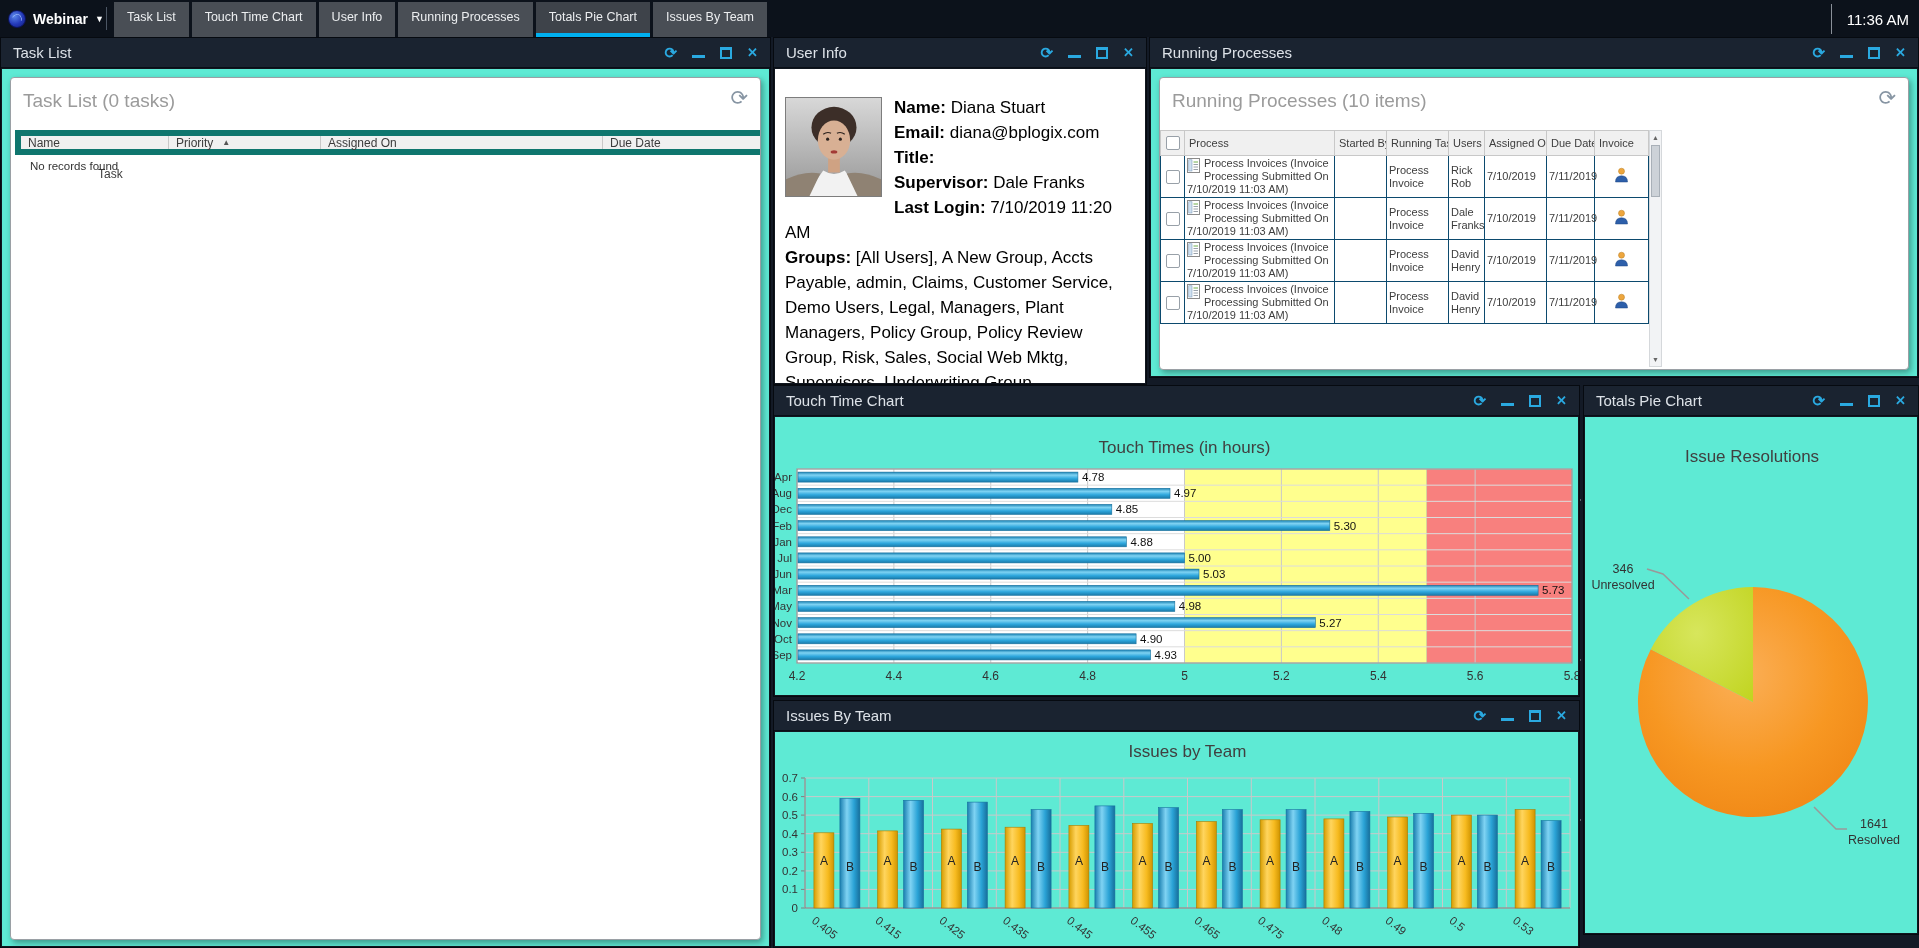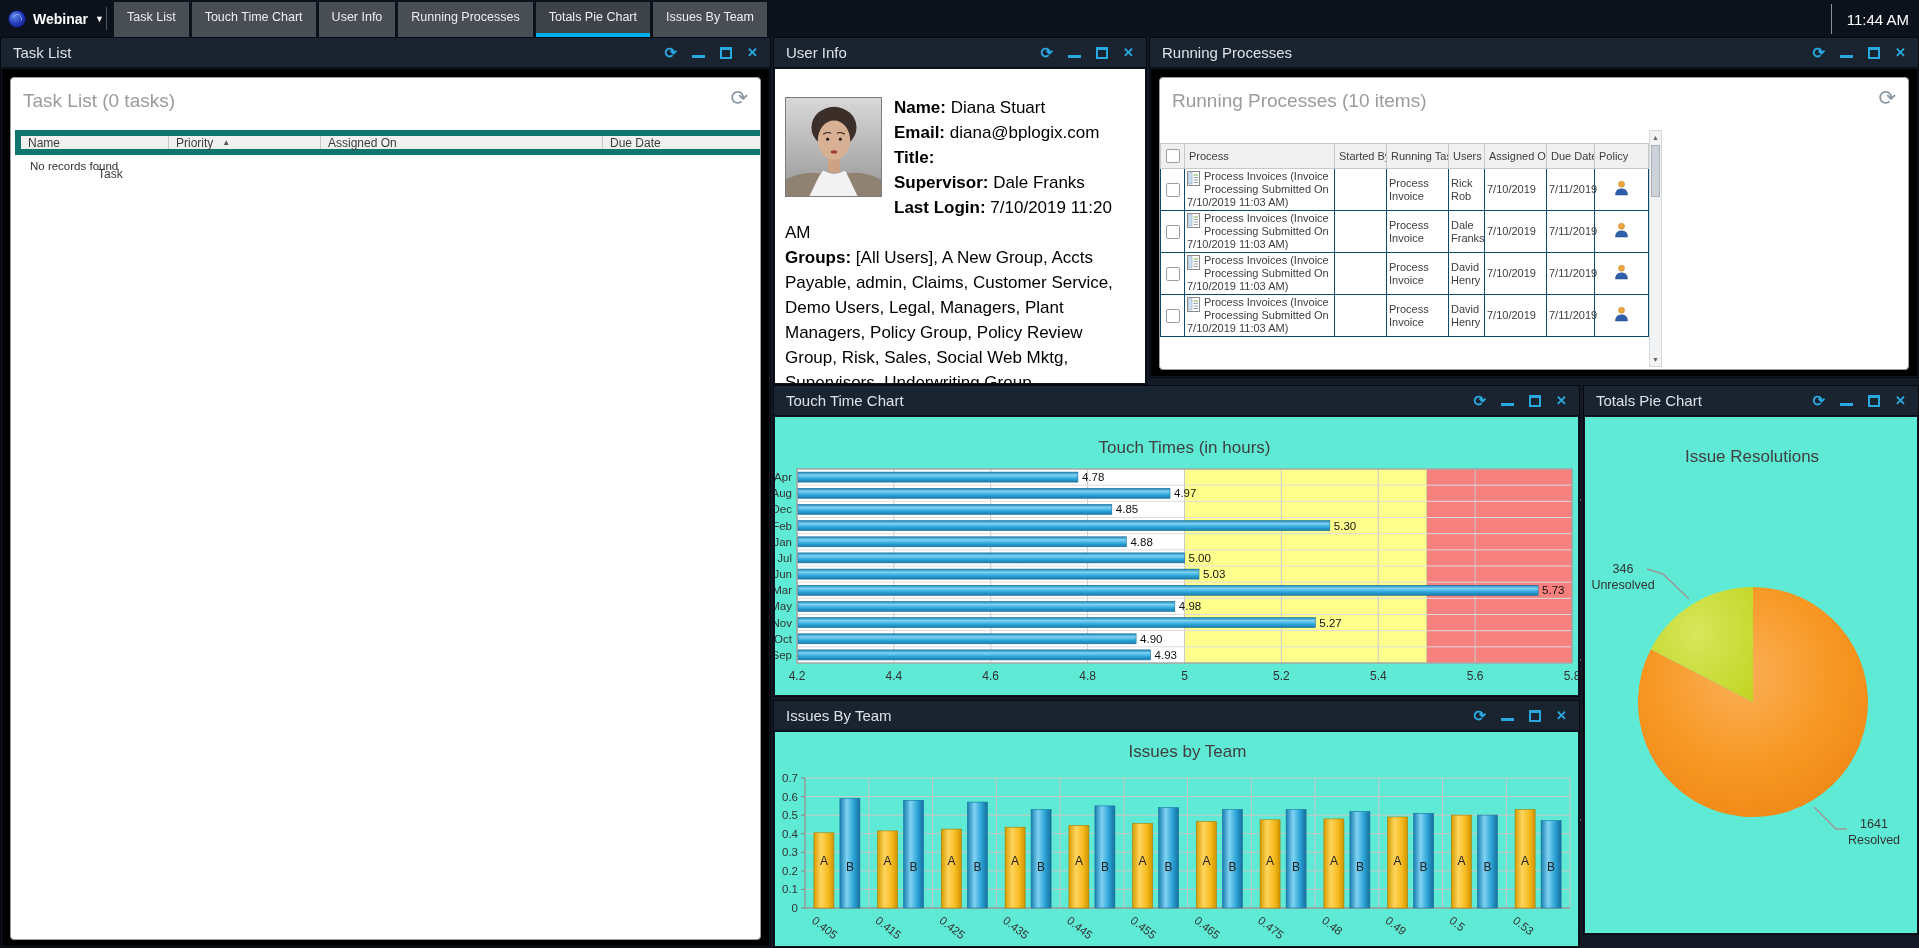--- a/index.html
+++ b/index.html
@@ -46,35 +46,35 @@
   .titlebar { height:30px; background-color:#1a2330; display:flex; align-items:center;
               color:#dde2e8; font-size:15px; padding:0 12px; border-bottom:1px solid #0a0f17; }
   .titlebar .title { flex:1; }
   .win-controls { display:flex; align-items:center; gap:15px; color:#2aa9e0; }
   .wc { cursor:pointer; line-height:1; display:inline-block; }
   .wc-refresh { font-size:15px; font-weight:bold; }
   .wc-min { width:13px; height:3px; background:#2aa9e0; margin-top:7px; }
   .wc-max { width:12px; height:12px; border:2px solid #2aa9e0; border-top-width:3px; }
   .wc-close { font-size:13px; font-weight:bold; }
   .panel-body { position:absolute; left:1px; right:1px; top:31px; bottom:1px; background:#fff; overflow:hidden; }
-  .panel-body.gray { background:#000000; }
+  .panel-body.gray { background:#5eead4; }
   .content-box { position:absolute; left:8px; top:8px; right:8px; bottom:6px; background:#fff;
                  border:1px solid #9aa0a5; border-radius:4px; box-shadow:2px 3px 6px rgba(0,0,0,.35); overflow:hidden; }
   .box-heading { position:absolute; left:12px; top:12px; font-size:19px; color:#9b9b9b; }
   .box-refresh { position:absolute; right:12px; top:8px; font-size:21px; color:#8795a3; cursor:pointer; }
   
   .tl-header { position:absolute; left:4px; top:52px; height:25px; display:flex;
                background:#f0f0f0; border:6px solid #0f766e; }
   .tl-th { font-size:12px; color:#3c3c3c; display:flex; align-items:center; padding:0 7px;
            border-left:1px solid #c8c8c8; cursor:pointer; }
   .tl-th:first-child { border-left:none; }
   .sort-arrow { font-size:8px; color:#555; margin-left:9px; }
   .tl-empty { position:absolute; left:7px; top:82px; font-size:11.5px; color:#333;margin-left:12px; }
   
-  .rp-wrap { position:absolute; left:0; top:65px; bottom:0; width:489px; overflow:hidden; }
+  .rp-wrap { position:absolute; left:0; top:52px; bottom:0; width:489px; overflow:hidden; }
   .rp-table { border-collapse:collapse; table-layout:fixed; width:488px; font-size:11px; color:#3d3d3d; }
   .rp-table th { background:#f0f0f0; border:1px solid #c8c8c8; height:25px; font-weight:normal;
                  text-align:left; padding:0 4px; font-size:11px; white-space:nowrap; overflow:hidden; }
   .rp-table td { border:1px solid #0c4a6e; height:36px; padding:1px 2px; vertical-align:middle; line-height:13px; }
   .rp-table td.c { text-align:center; }
   .cb { width:14px; height:14px; border:1px solid #98a0a8; background:#fff; border-radius:2px; margin:0 auto; }
   .doc-ic { float:left; margin:1px 4px 0 0; }
   .rp-scroll { position:absolute; left:489px; top:52px; bottom:2px; width:13px; background:#f2f3f5; border:1px solid #d5d8db; }
   .rp-scroll .arr { position:absolute; left:0; right:0; text-align:center; font-size:7px; color:#666; cursor:pointer; }
   .rp-scroll .arr.up { top:3px; } .rp-scroll .arr.dn { bottom:3px; }
@@ -95,21 +95,21 @@
   </div>
   <span class="menu-divider"></span>
   <nav class="tabs" id="tabs">
       <div class="tab">Task List</div>
       <div class="tab">Touch Time Chart</div>
       <div class="tab">User Info</div>
       <div class="tab">Running Processes</div>
       <div class="tab active">Totals Pie Chart</div>
       <div class="tab">Issues By Team</div>
     </nav>
-  <div class="clock">11:44 AM</div>
+  <div class="clock">11:36 AM</div>
 </header>
 
 <section class="panel" id="panel-task" style="left:0;top:37px;width:771px;height:911px;">
   <div class="titlebar stars">
     <span class="title">Task List</span>
     <div class="win-controls">
         <span class="wc wc-refresh">⟳</span>
         <span class="wc wc-min"></span>
         <span class="wc wc-max"></span>
         <span class="wc wc-close">✕</span>
@@ -200,21 +200,21 @@
               <tr>
                 <th>
                   <div class="cb"></div>
                 </th>
                 <th>Process</th>
                 <th>Started By</th>
                 <th>Running Task</th>
                 <th>Users</th>
                 <th>Assigned On</th>
                 <th>Due Date</th>
-                <th>Policy</th>
+                <th>Invoice</th>
               </tr>
             </thead>
             <tbody>
               <tr>
                 <td class="c">
                   <div class="cb"></div>
                 </td>
                 <td><svg class="doc-ic" width="13" height="15" viewBox="0 0 13 15">
                     <rect x="0.5" y="0.5" width="12" height="14" fill="#fff" stroke="#8a8a8a"></rect>
                     <rect x="1.8" y="1.8" width="3.2" height="11.2" fill="#cfe0f0" stroke="#6f92b5" stroke-width="0.5"></rect>

